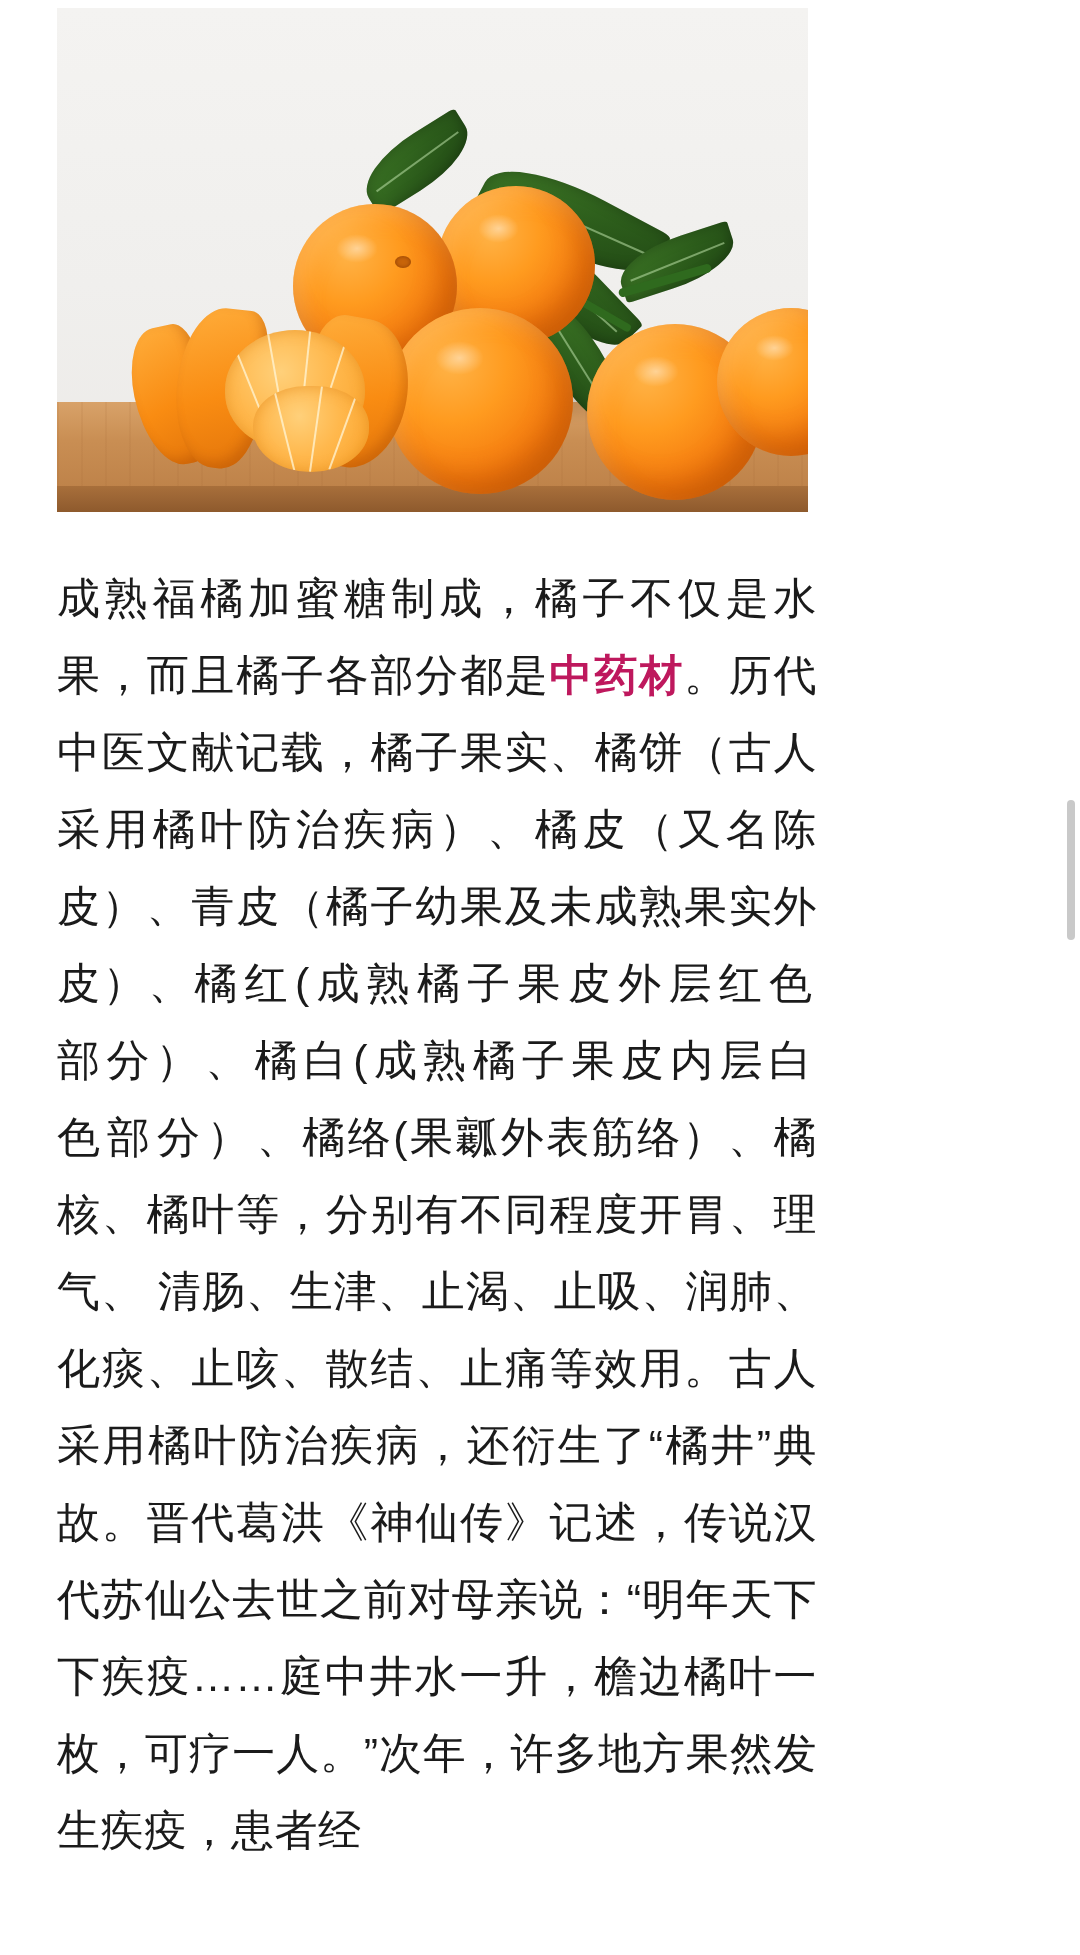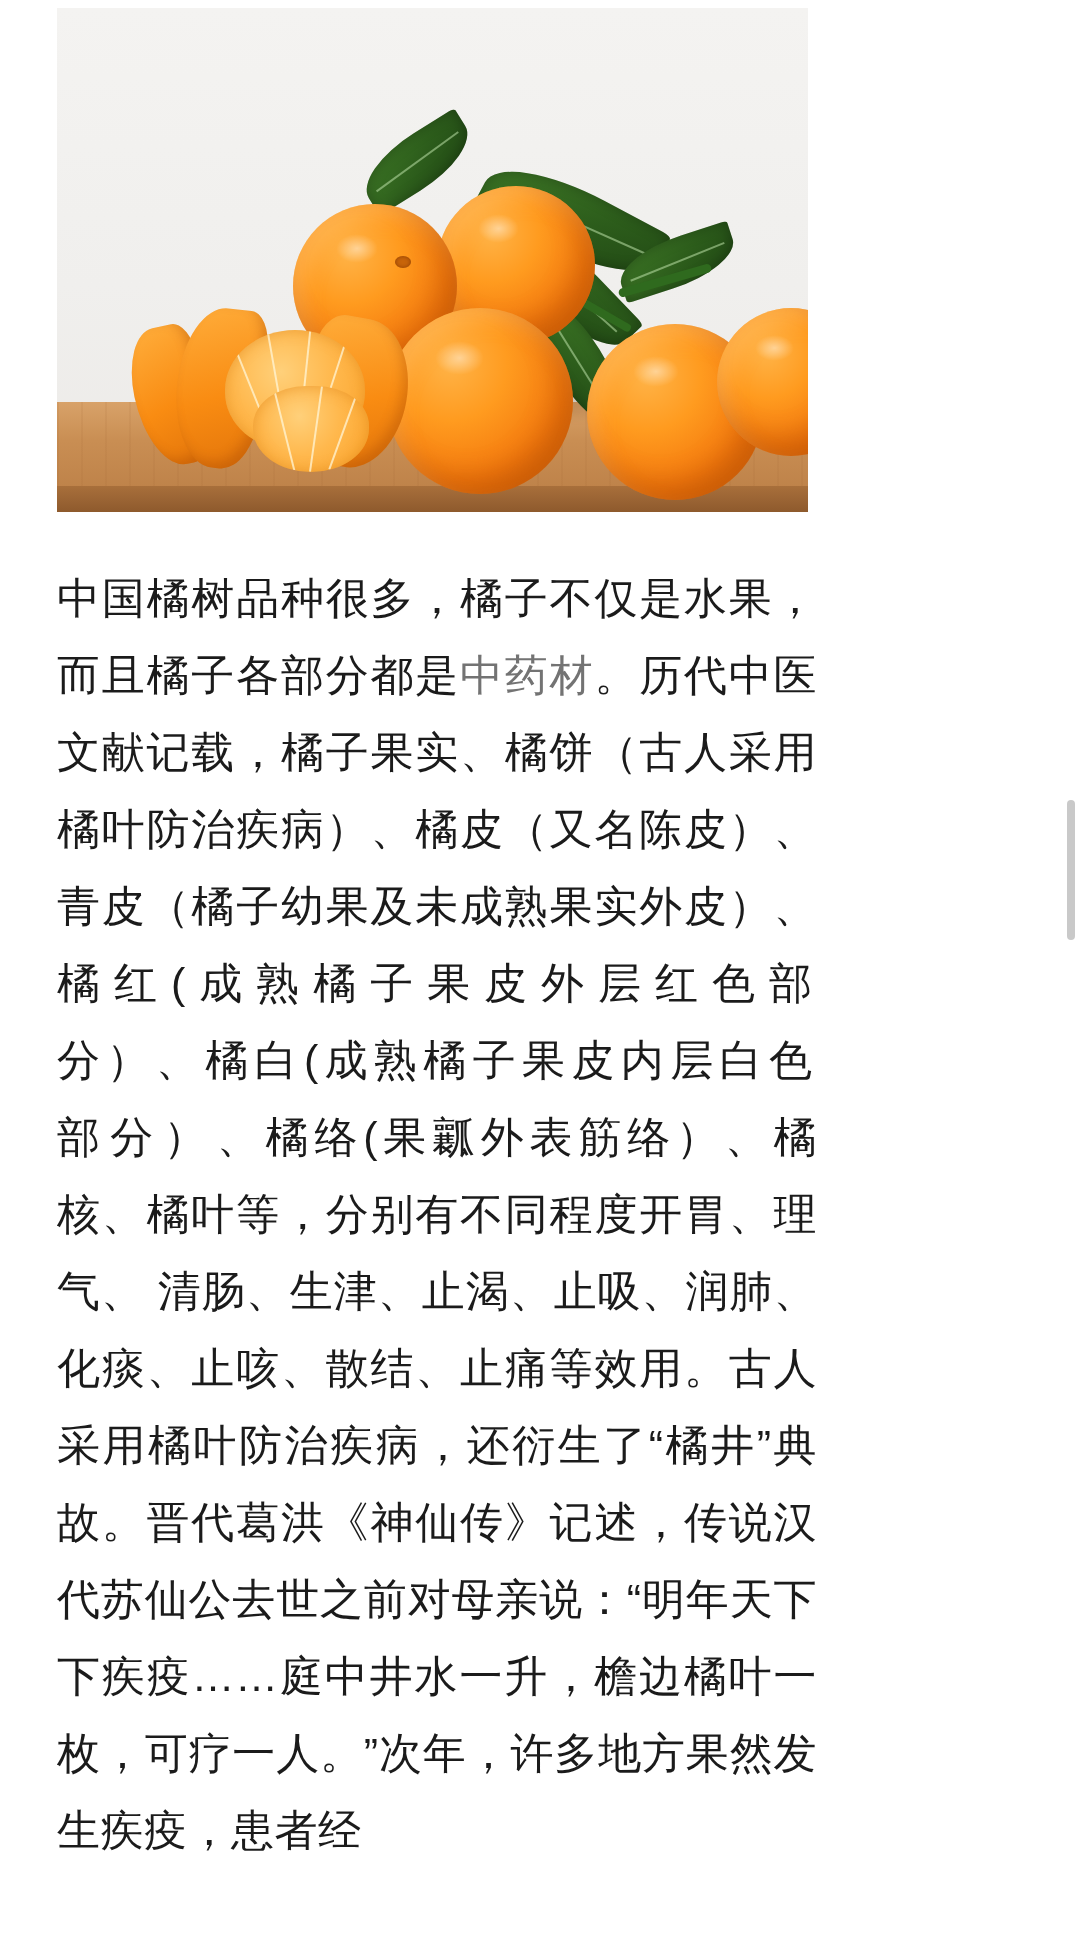--- a/index.html
+++ b/index.html
@@ -156,22 +156,22 @@
     top: 560px;
     width: 760px;
     font-family: "Liberation Sans", sans-serif;
     font-size: 43px;
     line-height: 77px;
     color: #1b1b1b;
     letter-spacing: 0.5px;
     text-align: justify;
   }
   .article .hl {
-    color: #737373;
-    font-weight: 400;
+    color: #be185d;
+    font-weight: 700;
   }
   .article .sp {
     letter-spacing: 5px;
   }
 
   
   .scrollbar-track {
     position: absolute;
     right: 4px;
     top: 0;
@@ -240,19 +240,19 @@
       <div class="seg" style="left:104px; transform:rotate(18deg);"></div>
     </div>
     <div class="flesh" style="left:196px; top:378px; width:116px; height:86px; border-radius:46% 46% 50% 50%;">
       <div class="seg" style="left:30px; transform:rotate(-14deg);"></div>
       <div class="seg" style="left:62px; transform:rotate(8deg);"></div>
       <div class="seg" style="left:90px; transform:rotate(20deg);"></div>
     </div>
   </div>
 
   <div class="article">
-    <span>中国橘树品种很多，橘子不仅是水果，而且橘子各部分都是</span><span class="hl">中药材</span><span>。历代中医文献记载，橘子果实、橘饼（古人采用橘叶防治疾病）、橘皮（又名陈皮）、青皮（橘子幼果及未成熟果实外皮）、</span><span class="sp">橘红(成熟橘子果皮外层红色部分）、橘白(成熟橘子果皮内层白色部分）</span><span>、橘络(果瓤外表筋络）、橘核、橘叶等，分别有不同程度开胃、理气、 清肠、生津、止渴、止吸、润肺、化痰、止咳、散结、止痛等效用。古人采用橘叶防治疾病，还衍生了“橘井”典故。晋代葛洪《神仙传》记述，传说汉代苏仙公去世之前对母亲说：“明年天下下疾疫……庭中井水一升，檐边橘叶一枚，可疗一人。”次年，许多地方果然发生疾疫，患者经</span>
+    <span>成熟福橘加蜜糖制成，橘子不仅是水果，而且橘子各部分都是</span><span class="hl">中药材</span><span>。历代中医文献记载，橘子果实、橘饼（古人采用橘叶防治疾病）、橘皮（又名陈皮）、青皮（橘子幼果及未成熟果实外皮）、</span><span class="sp">橘红(成熟橘子果皮外层红色部分）、橘白(成熟橘子果皮内层白色部分）</span><span>、橘络(果瓤外表筋络）、橘核、橘叶等，分别有不同程度开胃、理气、 清肠、生津、止渴、止吸、润肺、化痰、止咳、散结、止痛等效用。古人采用橘叶防治疾病，还衍生了“橘井”典故。晋代葛洪《神仙传》记述，传说汉代苏仙公去世之前对母亲说：“明年天下下疾疫……庭中井水一升，檐边橘叶一枚，可疗一人。”次年，许多地方果然发生疾疫，患者经</span>
   </div>
 
   <div class="scrollbar-track"></div>
   <div class="scrollbar-thumb"></div>
 
 </div>
 
 </body></html>

